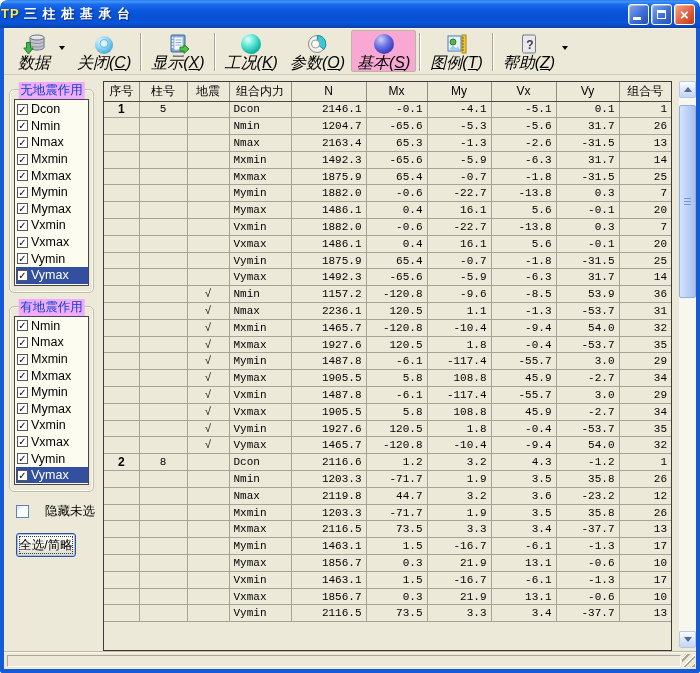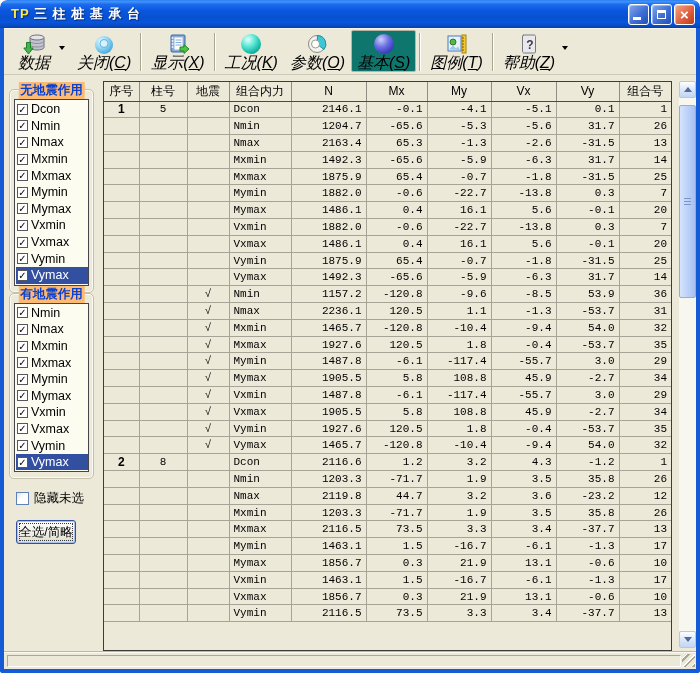--- a/index.html
+++ b/index.html
@@ -5,21 +5,21 @@
   * { box-sizing: border-box; margin: 0; padding: 0; }
   html,body { width:700px; height:673px; }
   body { font-family:"Liberation Sans","DejaVu Sans",sans-serif; }
 
   .window { width:700px; height:673px; display:flex; flex-direction:column;
             border-radius:7px 7px 3px 3px; overflow:hidden; background:#ECE9D8; }
 
   
   .titlebar { height:28px; flex:none; display:flex; align-items:center;
     background:linear-gradient(180deg,#2A80F2 0%,#3F93F8 6%,#1B6BEC 16%,#0A57DE 38%,#0750D2 62%,#0A55DA 80%,#0746B8 96%,#063C9E 100%);
-    padding:0 5px 0 11px; border-radius:7px 7px 0 0; }
+    padding:0 5px 0 1px; border-radius:7px 7px 0 0; }
   .title { flex:1; font-size:13px; font-weight:bold; color:#fff; letter-spacing:1px;
            text-shadow:1px 1px 1px #0A2C7A; white-space:pre; }
   .title .tp { color:#FFE84A; }
   .winbtns { display:flex; gap:2px; }
   .wbtn { width:21px; height:21px; border-radius:3px; border:1px solid #fff;
           display:flex; align-items:center; justify-content:center; position:relative;
           box-shadow:inset 1px 1px 0 rgba(255,255,255,.4); }
   .wbtn.min, .wbtn.max { background:linear-gradient(135deg,#85A9EC 0%,#3E6ED6 55%,#2450B4 100%); }
   .wbtn.close { background:linear-gradient(135deg,#F2A888 0%,#E06140 55%,#BE3A14 100%); }
   .glyph-min { position:absolute; left:4px; bottom:4px; width:8px; height:3px; background:#fff; }
@@ -28,51 +28,51 @@
 
   
   .frame { flex:1; display:flex; flex-direction:column;
            border-left:4px solid #155BD6; border-right:4px solid #155BD6; border-bottom:4px solid #155BD6; }
 
   
   .toolbar { height:47px; flex:none; background:#ECE9D8; display:flex; align-items:flex-start;
              padding:2px 4px 0 6px; border-bottom:1px solid #CDC9B8; box-shadow:inset 0 1px 0 #F6F4EA; }
   .tbtn { height:42px; min-width:48px; padding:1px 5px; display:flex; flex-direction:column;
           align-items:center; justify-content:space-between; border:1px solid transparent; border-radius:2px; }
-  .tbtn.active { background:#0f766e; border:1px solid #B9B5A3; }
+  .tbtn.active { background:#f9a8d4; border:1px solid #B9B5A3; }
   .ticon { width:26px; height:24px; display:flex; align-items:center; justify-content:center; }
   .tlabel { font-size:16px; color:#000; white-space:nowrap; line-height:14px;font-style:italic; }
   .tsep { width:2px; height:38px; align-self:center; margin:0 3px;
           border-left:1px solid #A9A593; border-right:1px solid #FFFFFF; }
   .tdrop { width:0; height:0; border:3.5px solid transparent; border-top:4.5px solid #000;
            align-self:flex-start; margin:16px 6px 0 1px; }
   
   .workcase-icon::before, .standard-icon::before, .basic-icon::before {
      content:""; display:block; width:20px; height:20px; border-radius:50%; }
   .workcase-icon::before { background:radial-gradient(circle at 35% 28%,#E2FFFA 0%,#5FE8D6 35%,#0FB2A0 72%,#047A6E 100%); }
   .standard-icon::before { background:radial-gradient(circle at 35% 28%,#F0F9FF 0%,#86C4F2 38%,#2E7CD2 75%,#1B55A4 100%); }
   .basic-icon::before    { background:radial-gradient(circle at 35% 28%,#CDD1FB 0%,#6A6FE2 40%,#3238B8 78%,#1E2292 100%); }
 
   
   .main { flex:1; display:flex; background:#ECE9D8; overflow:hidden; }
 
   
   .sidebar { width:95px; flex:none; padding:6px 0 0 5px; }
   .groupbox { width:85px; border:1px solid #C3C0AC; border-radius:5px; position:relative;
               margin-top:8px; padding:9px 4px 6px 4px; box-shadow:inset 0 0 0 1px #FBFAF4; }
-  .groupbox.g2 { margin-top:0; }
-  .gtitle { position:absolute; top:-8px; left:50%; transform:translateX(-50%); background:#fdba74;
-            padding:0 2px; font-size:12.5px; font-weight:bold; color:var(--grouptitle,#0B41CE); white-space:nowrap; }
+  .groupbox.g2 { margin-top:13px; }
+  .gtitle { position:absolute; top:-8px; left:50%; transform:translateX(-50%); background:#f0abfc;
+            padding:0 2px; font-size:12.5px; font-weight:normal; color:var(--grouptitle,#0B41CE); white-space:nowrap; }
   .listbox { border:1px solid #45454A; background:var(--listbg,#FCFCF1); padding:1px 0 1px 1px; }
   .lb-item { display:flex; align-items:center; gap:3px; height:16.6px; padding-left:1px;
              font-size:12.5px; color:#000; white-space:nowrap; }
   .lb-item.selected { background:var(--sel,#334FA0); color:#fff; }
   .cb { flex:none; width:11px; height:11px; background:#fff; border:1px solid #56565C;
         font-size:10px; line-height:10px; font-weight:bold; color:#000; text-align:center; }
-  .hiderow { display:flex; align-items:center; gap:5px; margin:11px 0 0 7px; }
+  .hiderow { display:flex; align-items:center; gap:16px; margin:11px 0 0 7px; }
   .xpcb { width:13px; height:13px; border:1px solid #5E81B8; background:linear-gradient(135deg,#DCE4F0,#FFFFFF 45%); }
   .hidelabel { font-size:12.5px; }
   .xpbtn { display:block; margin:13px 0 0 7px; width:60px; height:24px; font-size:12.5px;
            font-family:inherit; color:#000; border:1px solid #33509E; border-radius:3px;
            background:linear-gradient(180deg,#FFFFFF,#F2F1EA 50%,#DFDCCB);
            box-shadow:inset 0 0 0 1px #A9C1E8; outline:1px dotted #3A3A3A; outline-offset:-4px; }
 
   
   .tablezone { flex:1; padding-top:6px; }
   .gridwrap { margin-left:4px; width:569px; height:570px; overflow:hidden;

